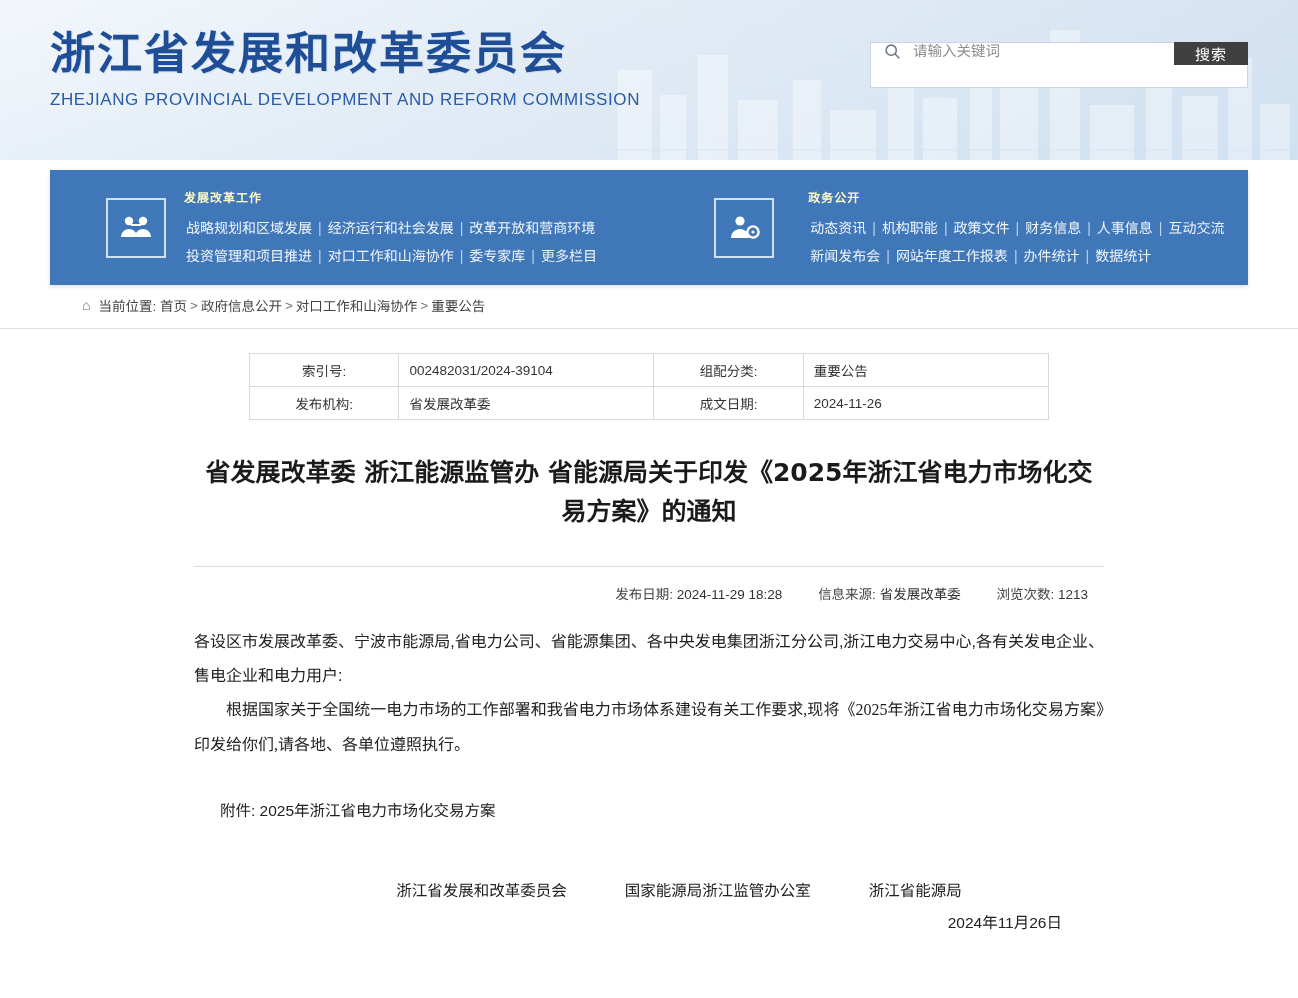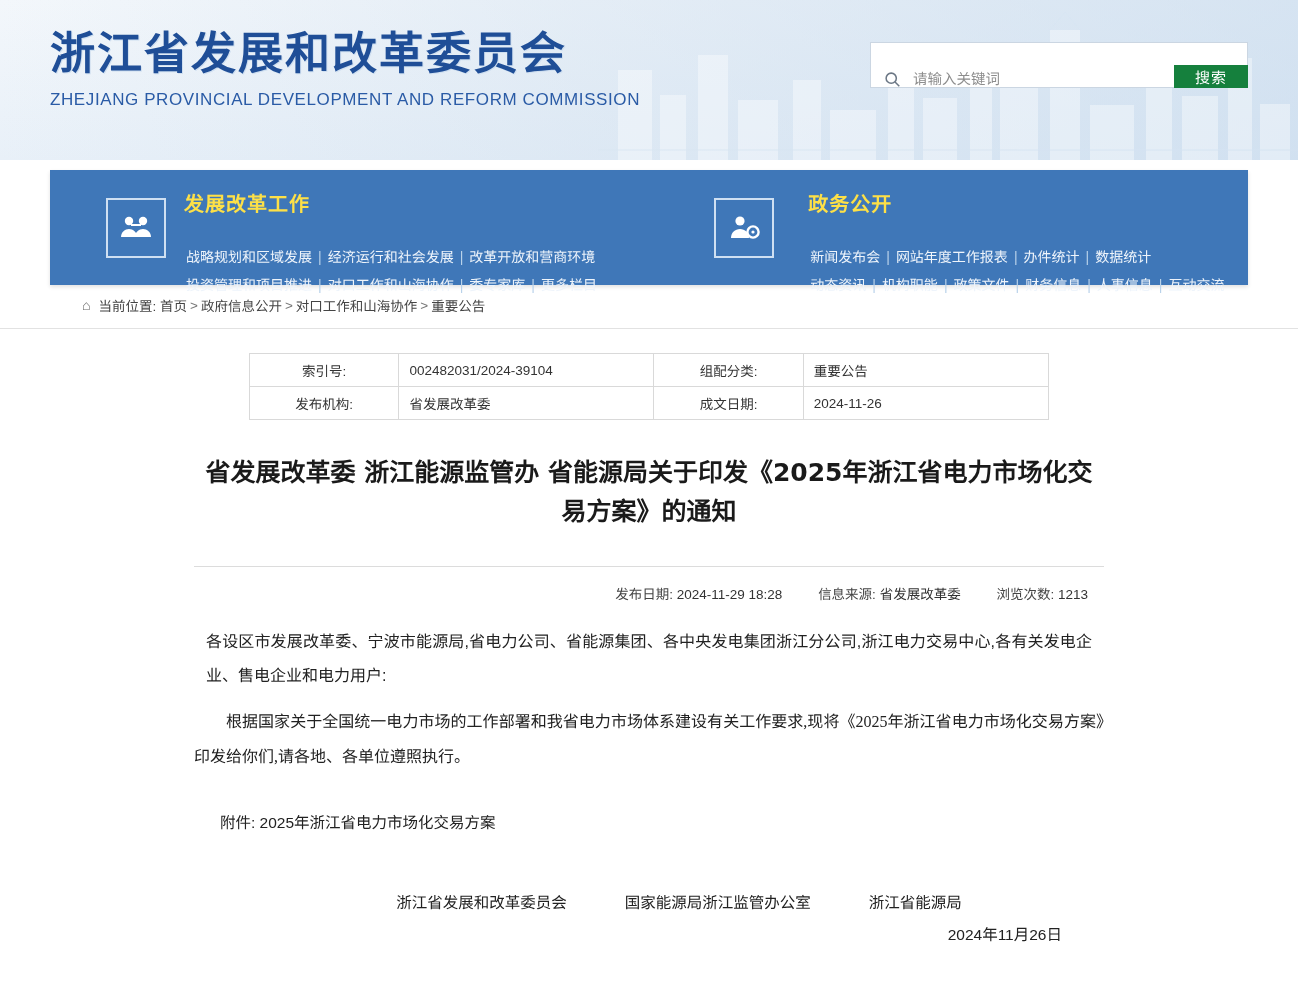--- a/index.html
+++ b/index.html
@@ -56,21 +56,21 @@
     letter-spacing: 0.6px;
     color: #2a5ba6;
   }
 
   
   .search-box {
     position: absolute;
     top: 42px;
     right: 50px;
     display: flex;
-    align-items: flex-end;
+    align-items: flex-start;
     height: 46px;
     width: 378px;
     box-shadow: 0 0 0 1px #cbd6e2 inset;
     background: #fff;
   }
   .search-field {
     flex: 1;
     display: flex;
     align-items: center;
     gap: 10px;
@@ -81,21 +81,21 @@
     outline: 0;
     flex: 1;
     font-size: 14.5px;
     color: #444;
     font-family: "Liberation Sans", sans-serif;
     background: transparent;
   }
   .search-input::placeholder { color: #8d8d8d; }
   .search-btn {
     width: 74px;
-    background: #15803d;
+    background: #404040;
     color: #fff;
     border: 0;
     font-size: 15px;
     font-family: "Liberation Sans", sans-serif;
     cursor: pointer;
     letter-spacing: 1px;
   }
 
   
   .nav-wrap {
@@ -122,24 +122,24 @@
     border: 2px solid #cfe0f2;
     display: flex;
     align-items: center;
     justify-content: center;
     margin-right: 18px;
     margin-top: 14px;
     flex: 0 0 auto;
   }
   .nav-texts { padding-top: 4px; }
   .nav-heading {
-    color: #fde047;
-    font-size: 20px;
+    color: #fef9c3;
+    font-size: 12px;
     font-weight: 700;
-    margin-bottom: 26px;
+    margin-bottom: 9px;
     letter-spacing: 1px;
   }
   .nav-links {
     color: #eaf2fb;
     font-size: 14px;
     line-height: 2.0;
   }
   .nav-links a {
     color: #eef4fb;
     text-decoration: none;
@@ -318,24 +318,24 @@
       <svg width="34" height="30" viewBox="0 0 34 30">
         <circle cx="13" cy="8" r="4.6" fill="#ffffff"></circle>
         <path d="M4 25c0-5.5 4-9 9-9s9 3.5 9 9z" fill="#ffffff"></path>
         <circle cx="26" cy="19" r="5.6" fill="none" stroke="#ffffff" stroke-width="2.4"></circle>
         <circle cx="26" cy="19" r="1.6" fill="#ffffff"></circle>
       </svg>
     </div>
     <div class="nav-texts">
       <div class="nav-heading">政务公开</div>
       <div class="nav-links">
-        <a href="#">新闻发布会</a><span class="nav-sep">|</span><a href="#">网站年度工作报表</a><span class="nav-sep">|</span><a href="#">办件统计</a><span class="nav-sep">|</span><a href="#">数据统计</a>
+        <a href="#">动态资讯</a><span class="nav-sep">|</span><a href="#">机构职能</a><span class="nav-sep">|</span><a href="#">政策文件</a><span class="nav-sep">|</span><a href="#">财务信息</a><span class="nav-sep">|</span><a href="#">人事信息</a><span class="nav-sep">|</span><a href="#">互动交流</a>
       </div>
       <div class="nav-links">
-        <a href="#">动态资讯</a><span class="nav-sep">|</span><a href="#">机构职能</a><span class="nav-sep">|</span><a href="#">政策文件</a><span class="nav-sep">|</span><a href="#">财务信息</a><span class="nav-sep">|</span><a href="#">人事信息</a><span class="nav-sep">|</span><a href="#">互动交流</a>
+        <a href="#">新闻发布会</a><span class="nav-sep">|</span><a href="#">网站年度工作报表</a><span class="nav-sep">|</span><a href="#">办件统计</a><span class="nav-sep">|</span><a href="#">数据统计</a>
       </div>
     </div>
   </div>
 </div>
 
 <div class="breadcrumb-band">
   <span class="home-icon">⌂</span>
   <span>当前位置:</span>&nbsp;
   <a href="#">首页</a>
   <span class="crumb-sep">&gt;</span>
@@ -375,21 +375,21 @@
       <span>信息来源:</span>
       <span class="val">省发展改革委</span>
     </span>
     <span class="subline-item">
       <span>浏览次数:</span>
       <span class="val">1213</span>
     </span>
   </div>
 
   <div class="article-body">
-    <p style="margin:12px;">各设区市发展改革委、宁波市能源局,省电力公司、省能源集团、各中央发电集团浙江分公司,浙江电力交易中心,各有关发电企业、售电企业和电力用户:</p>
+    <p style="margin:0;">各设区市发展改革委、宁波市能源局,省电力公司、省能源集团、各中央发电集团浙江分公司,浙江电力交易中心,各有关发电企业、售电企业和电力用户:</p>
     <p class="indent" style="margin:0;font-family:Liberation Serif, serif;">根据国家关于全国统一电力市场的工作部署和我省电力市场体系建设有关工作要求,现将《2025年浙江省电力市场化交易方案》印发给你们,请各地、各单位遵照执行。</p>
   </div>
 
   <div class="attachment">附件: 2025年浙江省电力市场化交易方案</div>
 
   <div class="signature">
     <span>浙江省发展和改革委员会</span>
     <span>国家能源局浙江监管办公室</span>
     <span>浙江省能源局</span>
   </div>

